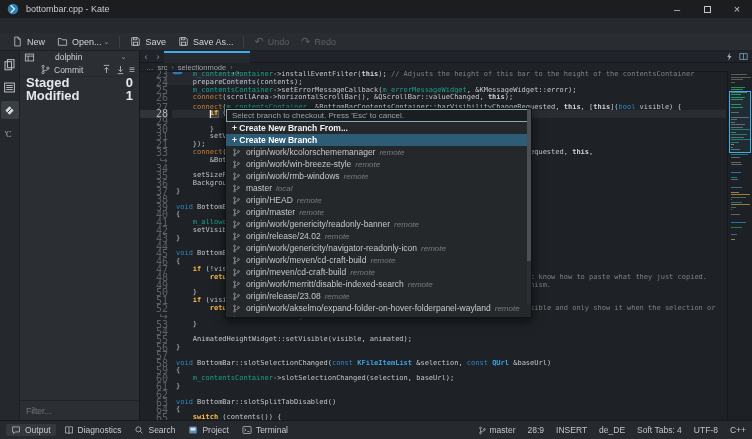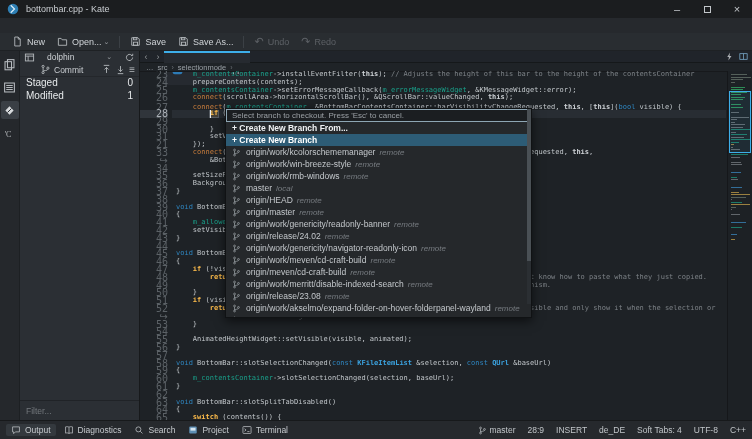--- a/index.html
+++ b/index.html
@@ -37,27 +37,27 @@
   .main { position:absolute; left:0; top:51px; width:752px; height:369px; }
 
   .iconstrip { position:absolute; left:0; top:0; width:20px; height:369px; background:#25282c;
     border-right:1px solid #1d2023; display:flex; flex-direction:column; align-items:center; padding-top:4px; gap:5px; }
   .strip-btn { width:18px; height:18px; display:flex; align-items:center; justify-content:center;
     color:#aeb2b6; border-radius:2px; }
   .strip-btn.active { background:#3a3f45; }
 
   .sidebar { position:absolute; left:20px; top:0; width:120px; height:369px; background:#2b2f34;
     border-right:1px solid #17191b; }
-  .proj-row { height:12px; display:flex; align-items:center; gap:12px; padding:0 4px; font-size:8.5px; color:#cdd1d5; }
+  .proj-row { height:12px; display:flex; align-items:center; gap:20px; padding:0 4px; font-size:8.5px; color:#cdd1d5; }
   .proj-row .spacer { flex:1; }
   .commit-row { height:14px; display:flex; align-items:center; gap:3px; padding:0 4px 0 20px;
     font-size:8.5px; color:#c9cdd1; border-bottom:1px solid #24272b; }
   .commit-row .spacer { flex:1; }
-  .git-stat { height:13px; display:flex; align-items:flex-start; padding:0 6px; font-size:10px;
-    font-weight:normal; color:#e6e9eb; }
+  .git-stat { height:13px; display:flex; align-items:flex-end; padding:0 6px; font-size:13px;
+    font-weight:bold; color:#e6e9eb; }
   .git-stat .cnt { margin-left:auto; }
   .file-row { height:14px; display:flex; align-items:center; gap:4px; padding:0 4px 0 9px; font-size:8.5px; color:#c6cace; }
   .file-row .diff { margin-left:auto; display:flex; gap:2px; font-size:7.5px; font-weight:bold; }
   .d-add { color:#27ae60; } .d-rem { color:#c0392b; } .d-flag { color:#da4453; }
   .filter-row { position:absolute; left:0; bottom:0; width:119px; height:20px; border-top:1px solid #202327;
     display:flex; align-items:center; }
   .filter-row input { width:100%; background:transparent; border:none; outline:none; color:#cfd3d7;
     font-size:8.5px; padding:0 6px; font-family:inherit; }
   .filter-row input::placeholder { color:#73787d; }
 

